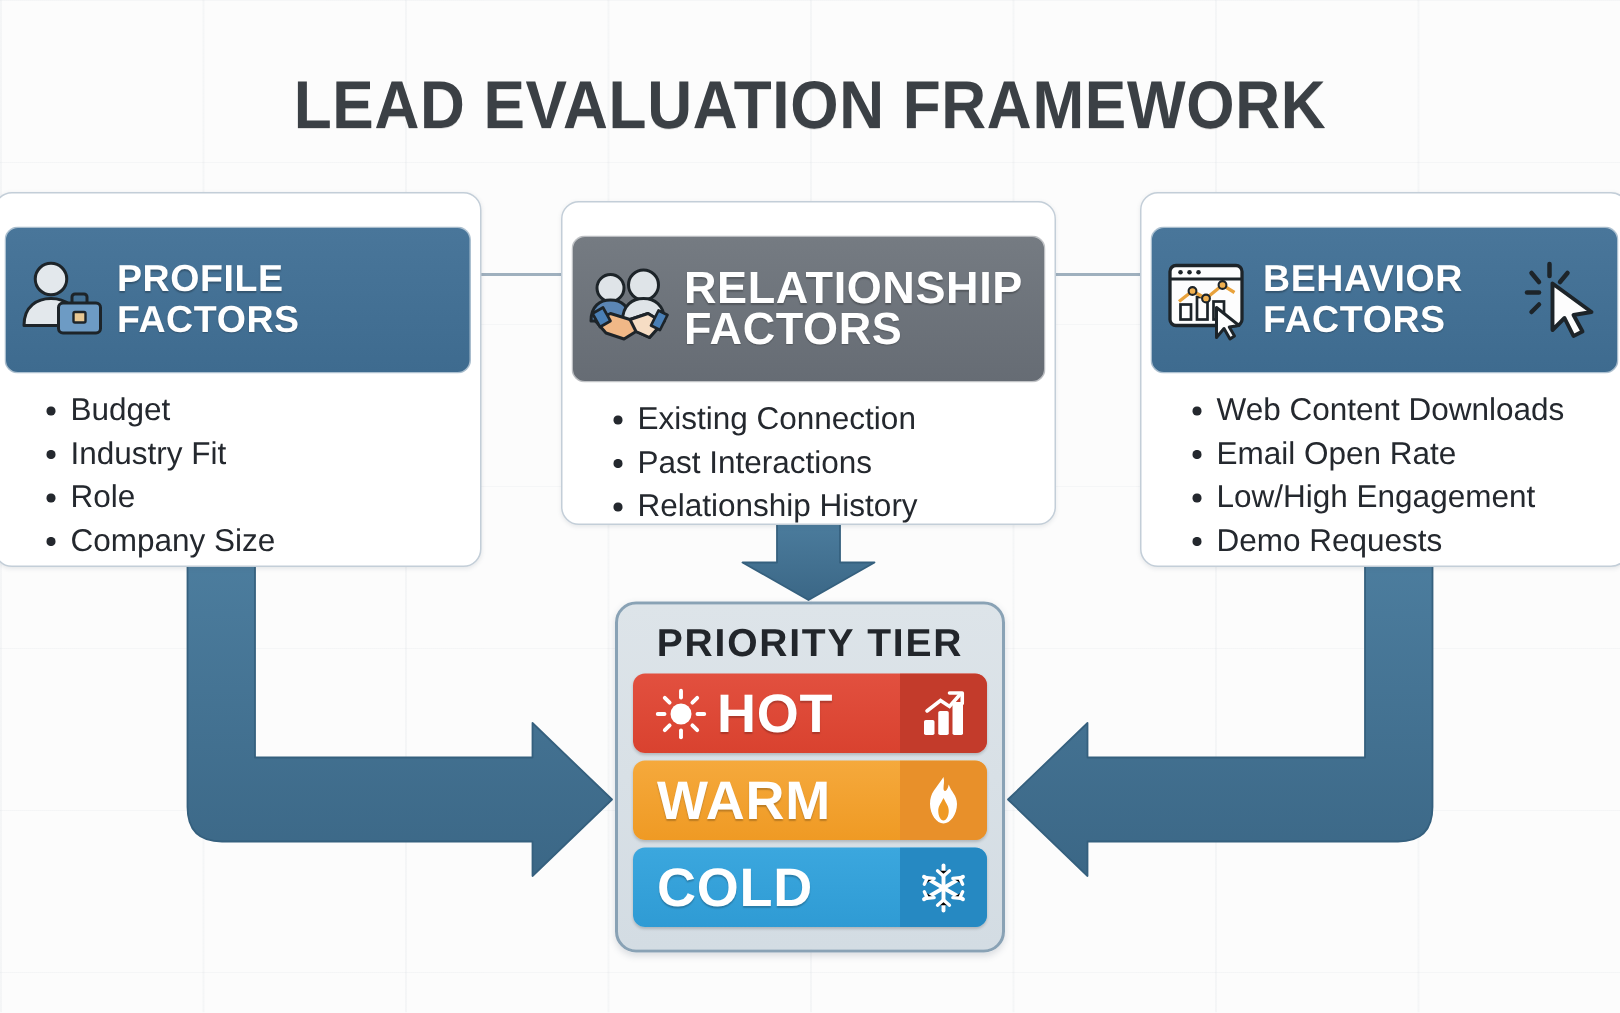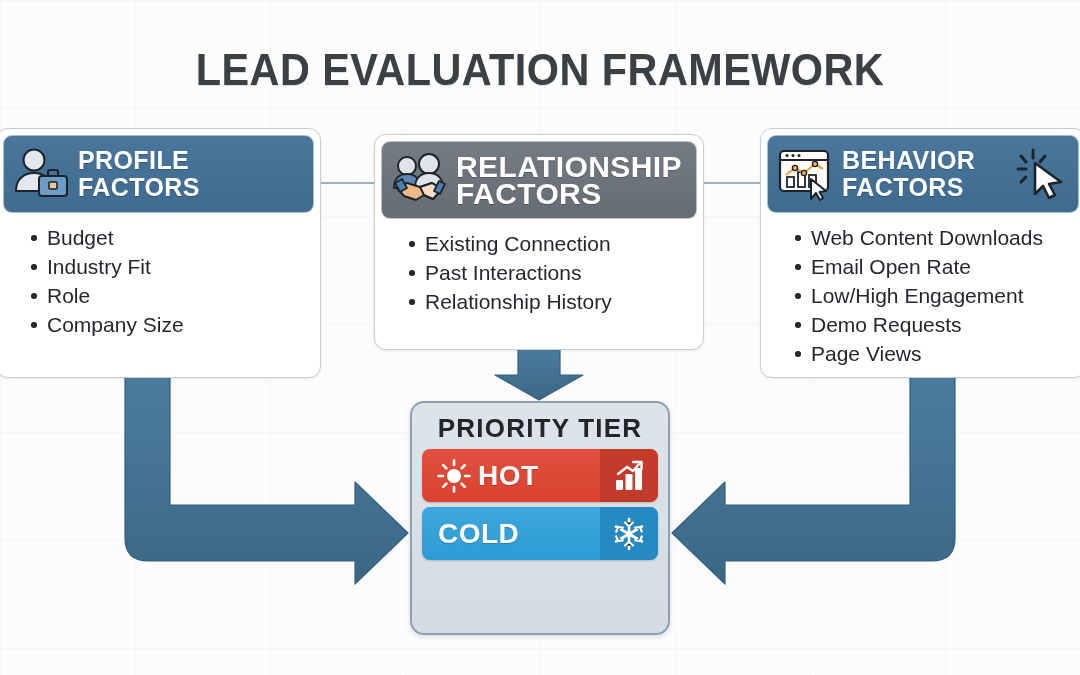--- a/index.html
+++ b/index.html
@@ -39,22 +39,22 @@
     position:absolute;
     background:#ffffff;
     border:1.5px solid #c3ced8;
     border-radius:12px;
     box-shadow:0 1px 3px rgba(70,90,110,.12);
     box-sizing:border-box;
     overflow:hidden;
   }
   .card-head{
     position:relative;
-    margin:6px 6px 0 6px;
-    height:78px;
+    margin:22px 6px 0 6px;
+    height:98px;
     border-radius:9px;
     display:flex;align-items:center;
     box-sizing:border-box;
     border:1px solid rgba(255,255,255,.55);
   }
   .card-head.blue{background:linear-gradient(180deg,#49769a 0%,#3e6b8f 100%);}
   .card-head.slate{background:linear-gradient(180deg,#757b82 0%,#666c74 100%);}
   .head-icon{
     width:64px;flex:0 0 64px;
     display:flex;align-items:center;justify-content:center;
@@ -135,21 +135,21 @@
     box-shadow:0 1px 2px rgba(0,0,0,.18);
   }
   .tier-left{
     flex:1 1 auto;
     display:flex;align-items:center;
     padding-left:12px;
     height:100%;
   }
   .tier-icon-left{width:40px;display:flex;align-items:center;justify-content:center;}
   .tier-label{
-    color:#ffffff;font-weight:bold;font-size:28px;letter-spacing:.5px;
+    color:#ffffff;font-weight:bold;font-size:36px;letter-spacing:.5px;
     text-shadow:0 1px 1px rgba(0,0,0,.22);
     margin-left:4px;
   }
   .tier-right{
     flex:0 0 58px;height:100%;
     display:flex;align-items:center;justify-content:center;
   }
   #tier-hot{background:linear-gradient(180deg,#e2503f 0%,#d9422f 100%);}
   #tier-hot .tier-right{background:#c33b2b;}
   #tier-warm{background:linear-gradient(180deg,#f5a93c 0%,#ef9a24 100%);}
@@ -328,20 +328,31 @@
         <svg width="32" height="32" viewBox="0 0 32 32">
           <rect x="3" y="20" width="7" height="10" rx="1.2" fill="#ffffff"></rect>
           <rect x="12.5" y="14" width="7" height="16" rx="1.2" fill="#ffffff"></rect>
           <rect x="22" y="8" width="7" height="22" rx="1.2" fill="#ffffff"></rect>
           <path d="M5 14 L14 7 L20 11 L27 3" fill="none" stroke="#ffffff" stroke-width="2.4" stroke-linecap="round"></path>
           <path d="M20 2 L28.5 2 L28.5 9" fill="none" stroke="#ffffff" stroke-width="2.4" stroke-linecap="round" stroke-linejoin="round"></path>
         </svg>
       </div>
     </div>
 
+    <div class="tier-row" id="tier-warm">
+      <div class="tier-left">
+        <div class="tier-label">WARM</div>
+      </div>
+      <div class="tier-right">
+        <svg width="30" height="34" viewBox="0 0 30 34">
+          <path d="M15 1 C10 9 6 11 6 19 C6 26 10.5 32 15 32 C19.5 32 24 26 24 19 C24 13 20 11 18.5 6 C17.5 11 15 11.5 15 8.5 C15 6 15.8 4 15 1 Z" fill="#ffffff"></path>
+          <path d="M15 15 C13 19 11.5 20.5 11.5 23.5 C11.5 27 13 30 15 30 C17 30 18.5 27 18.5 23.5 C18.5 20.5 17 19 15 15 Z" fill="#ef9a24"></path>
+        </svg>
+      </div>
+    </div>
 
     <div class="tier-row" id="tier-cold">
       <div class="tier-left">
         <div class="tier-label">COLD</div>
       </div>
       <div class="tier-right">
         <svg width="34" height="34" viewBox="0 0 34 34">
           <g stroke="#ffffff" stroke-width="2.6" stroke-linecap="round">
             <path d="M17 2 V32"></path>
             <path d="M4 9.5 L30 24.5"></path>

